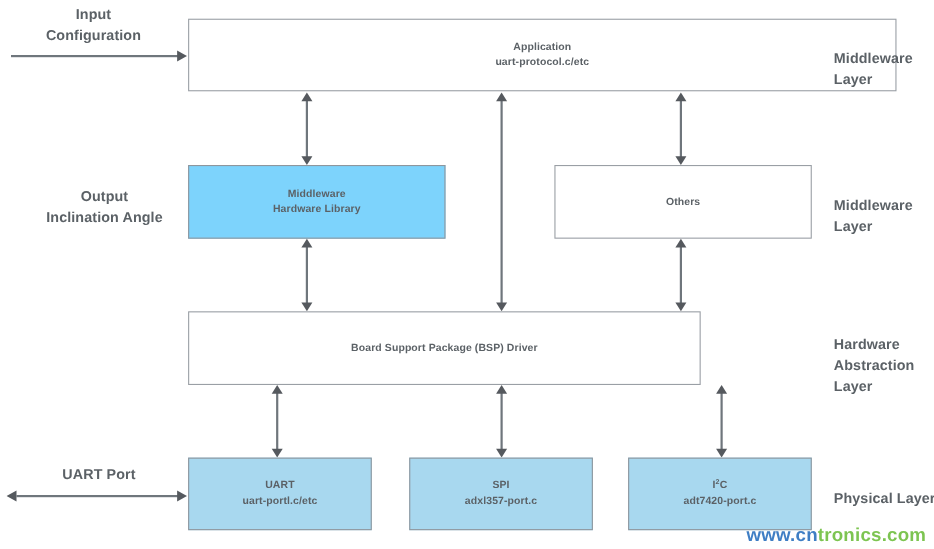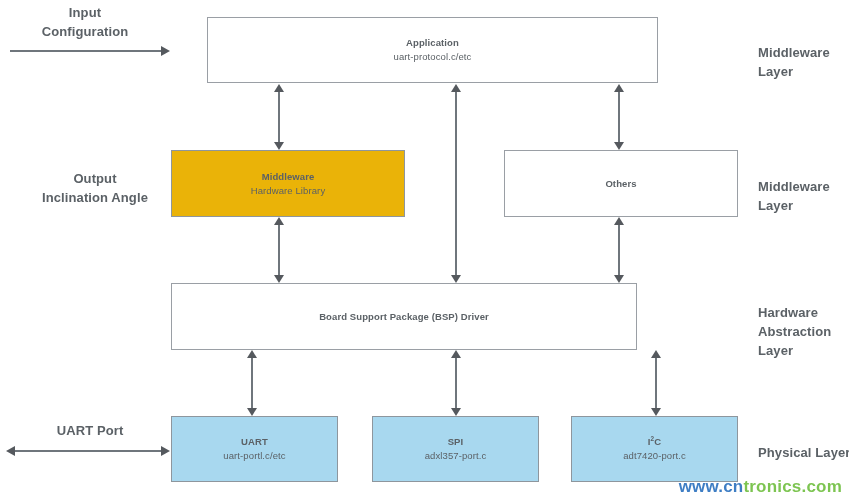--- a/index.html
+++ b/index.html
@@ -14,24 +14,24 @@
   .box{
     position:absolute;box-sizing:border-box;
     border:1.5px solid #9a9fa5;
     background:#ffffff;
     display:flex;align-items:center;justify-content:center;
     text-align:center;
     font-size:9.5px;font-weight:bold;line-height:1.45;
     color:#5b6166;
     letter-spacing:.1px;
   }
-  .box.tint-light{background:#eab308;border-color:#8e969d;}
+  .box.tint-light{background:#7dd3fc;border-color:#8e969d;}
   .box.tint-strong{background:#a8d8ef;border-color:#8e969d;}
   .box .inner{padding:0 6px;}
-  .box .l2{font-weight:normal;}
+  .box .l2{font-weight:bold;}
 
   
   .label{
     position:absolute;
     font-size:13px;font-weight:bold;line-height:1.45;
     color:#5b6166;letter-spacing:.1px;
     text-align:center;white-space:pre-line;
   }
   .label.left-col{text-align:center;}
   .label.right-col{text-align:left;}
@@ -67,21 +67,21 @@
 Configuration</div>
 
   <div class="label left-col" style="left:20px;top:170px;width:150px;">Output
 Inclination Angle</div>
 
   <div class="hline" style="left:15px;top:450px;width:150px;"></div>
   <div class="arrow left" style="left:6px;top:445.5px;"></div>
   <div class="arrow right" style="left:161px;top:445.5px;"></div>
   <div class="label left-col" style="left:25px;top:422px;width:130px;text-align:center;">UART Port</div>
 
-  <div class="box" style="left:171px;top:17px;width:451px;height:66px;margin-left:36px;">
+  <div class="box" style="left:171px;top:17px;width:644px;height:66px;">
     <div class="inner">
       <div>Application</div>
       <div class="l2">uart-protocol.c/etc</div>
     </div>
   </div>
 
   <div class="vline" style="left:278px;top:87px;height:60px;"></div>
   <div class="arrow up" style="left:274px;top:84px;"></div>
   <div class="arrow down" style="left:274px;top:142px;"></div>
 

